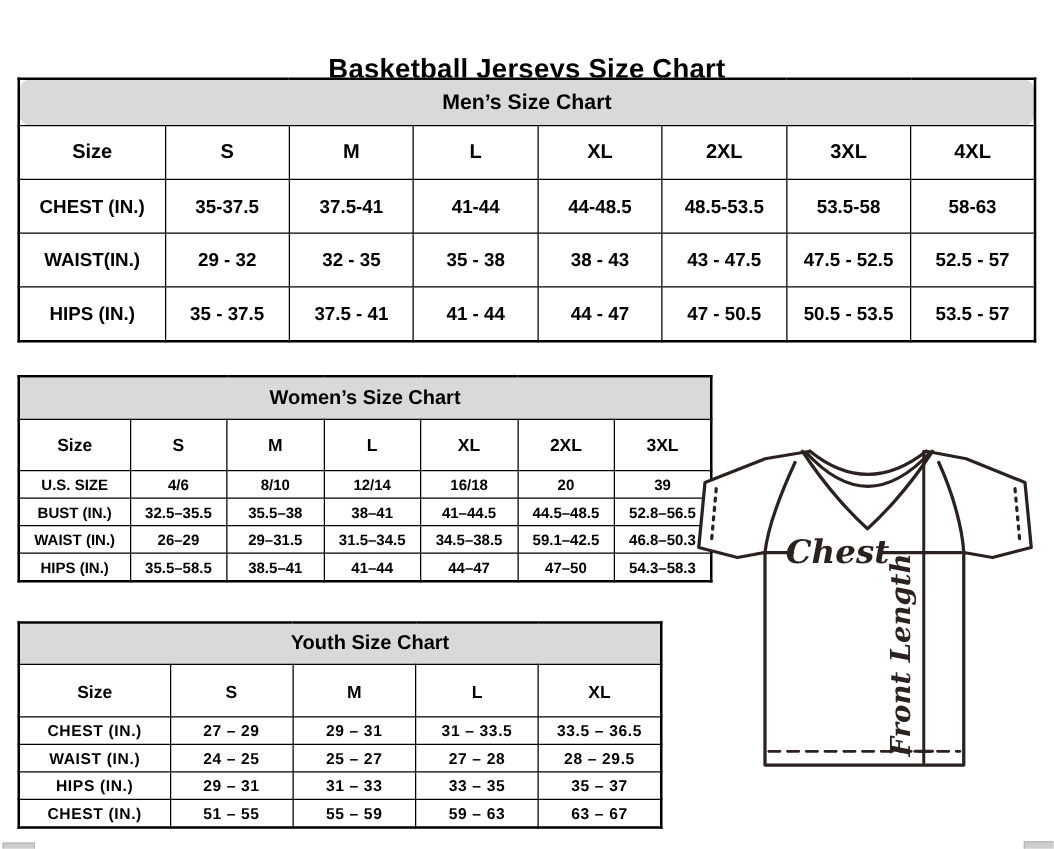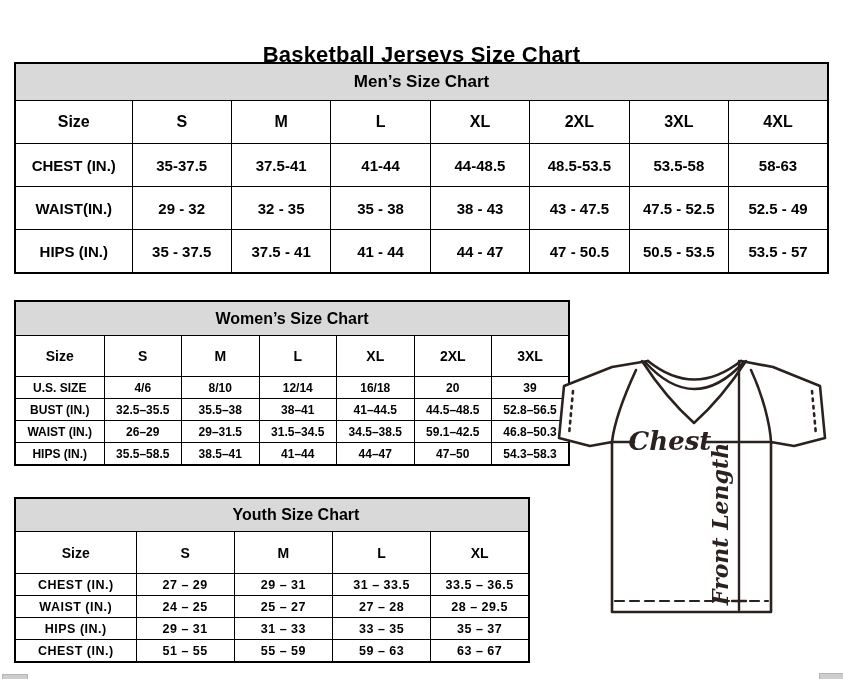--- a/index.html
+++ b/index.html
@@ -7,21 +7,21 @@
         font-family:"Liberation Sans",sans-serif;color:#000;}
   .page-title{position:absolute;top:6px;left:0;width:100%;text-align:center;
               font-size:22px;font-weight:bold;letter-spacing:0.2px;margin-top:36px;}
   table.size-table{position:absolute;border-collapse:collapse;table-layout:fixed;
                    border:2px solid #000;background:#fff;}
   table.size-table td{border:1px solid #000;text-align:center;vertical-align:middle;
                       font-weight:bold;padding:0;overflow:hidden;white-space:nowrap;}
   tr.band td{background:#d9d9d9;font-size:17px;}
   
   #mens{left:14px;top:62px;width:815px;}
-  #mens tr.band td{height:36px;}
+  #mens tr.band td{height:36px;border-radius:11px;}
   #mens tr.head td{height:42px;font-size:16px;}
   #mens tr.data td{height:42px;font-size:15px;}
   #mens td.rowlabel{font-size:14px;}
   
   #womens{left:14px;top:300px;width:556px;}
   #womens tr.band td{height:33px;font-size:16px;}
   #womens tr.head td{height:40px;font-size:14px;}
   #womens tr.data td{height:21px;font-size:12px;}
   #womens td.rowlabel{font-size:11px;text-align:center;}
   
@@ -80,21 +80,21 @@
           <td>58-63</td>
         </tr>
         <tr class="data">
           <td class="rowlabel">WAIST(IN.)</td>
           <td>29 - 32</td>
           <td>32 - 35</td>
           <td>35 - 38</td>
           <td>38 - 43</td>
           <td>43 - 47.5</td>
           <td>47.5 - 52.5</td>
-          <td>52.5 - 49</td>
+          <td>52.5 - 57</td>
         </tr>
         <tr class="data">
           <td class="rowlabel">HIPS (IN.)</td>
           <td>35 - 37.5</td>
           <td>37.5 - 41</td>
           <td>41 - 44</td>
           <td>44 - 47</td>
           <td>47 - 50.5</td>
           <td>50.5 - 53.5</td>
           <td>53.5 - 57</td>

